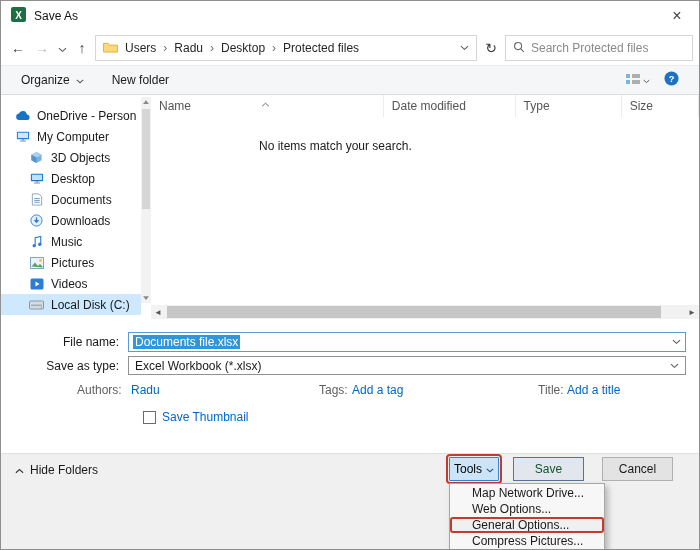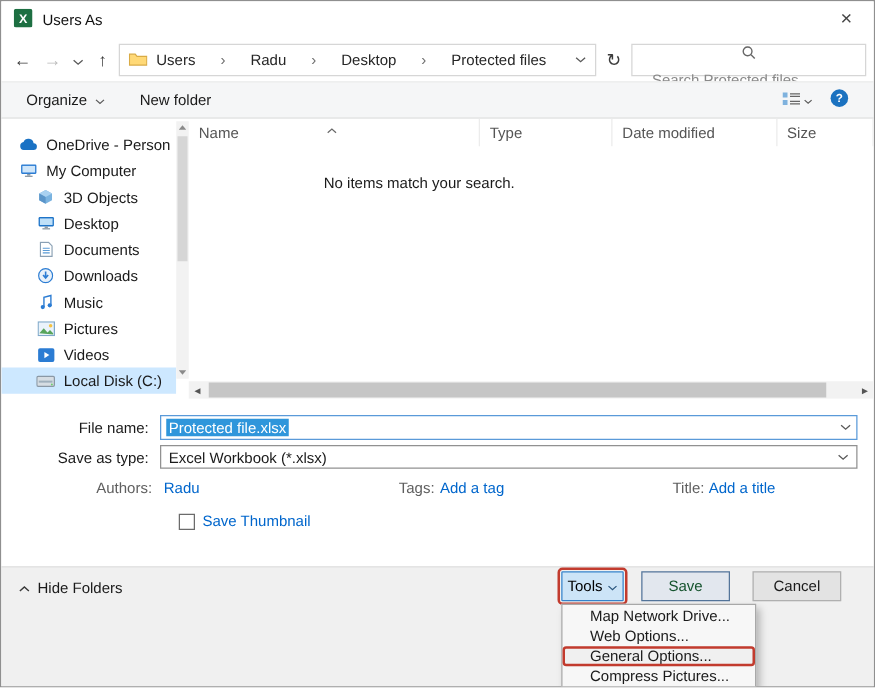--- a/index.html
+++ b/index.html
@@ -10,26 +10,26 @@
   .titlebar { position:absolute; top:0; left:0; right:0; height:30px; display:flex; align-items:center; padding:0 10px; gap:8px; background:#fff; }
   .wtitle { font-size:12px; color:#111; }
   .close { margin-left:auto; font-size:16px; color:#444; width:24px; text-align:center; line-height:24px; }
 
   
   .navbar { position:absolute; top:30px; left:0; right:0; height:34px; display:flex; align-items:center; padding:0 6px; gap:2px; background:#fff; }
   .navbtn { width:22px; text-align:center; font-size:14px; color:#3b3b3b; line-height:24px; }
   .navbtn.dis { color:#bcbcbc; }
   .navbtn.chevbtn { width:14px; line-height:10px; }
   .addrbox { width:382px; height:26px; border:1px solid #d6d6d6; display:flex; align-items:center; padding:0 7px; gap:7px; background:#fff; }
-  .crumbs { display:flex; align-items:center; gap:20px; flex:1; overflow:hidden; }
+  .crumbs { display:flex; align-items:center; gap:7px; flex:1; overflow:hidden; }
   .bcsep { color:#707070; font-size:12px; }
   .bcitem { color:#262626; white-space:nowrap; }
   .addrchev { margin-left:auto; display:flex; }
   .refresh { font-size:14px; width:24px; }
-  .searchbox { width:188px; height:26px; border:1px solid #d6d6d6; display:flex; align-items:center; padding:0 7px; gap:6px; background:#fff;flex-direction:column; }
+  .searchbox { width:188px; height:26px; border:1px solid #d6d6d6; display:flex; align-items:center; padding:0 7px; gap:6px; background:#fff; }
   .searchinput { border:none; outline:none; flex:1; font-size:12px; font-family:inherit; color:#333; min-width:0; background:transparent; }
   .searchinput::placeholder { color:#8a8a8a; }
 
   
   .toolbar { position:absolute; top:64px; left:0; right:0; height:30px; background:#f5f6f7; border-top:1px solid #ececec; border-bottom:1px solid #dcdcdc; display:flex; align-items:center; padding:0 20px; gap:28px; }
   .tbitem { display:flex; align-items:center; gap:6px; color:#1a1a1a; }
   .tbright { margin-left:auto; display:flex; align-items:center; gap:14px; }
   .viewbtn { display:flex; align-items:center; gap:3px; }
 
   
@@ -83,21 +83,21 @@
 </head>
 <body>
 
 <div class="dialog">
 
   <div class="titlebar">
     <span><svg width="15" height="15">
           <rect width="15" height="15" rx="2" fill="#1d6f42"></rect>
           <text x="7.5" y="11.5" font-size="10" font-weight="bold" fill="#fff" text-anchor="middle" font-family="sans-serif">X</text>
         </svg></span>
-    <span class="wtitle">Users As</span>
+    <span class="wtitle">Save As</span>
     <span class="close">×</span>
   </div>
 
   <div class="navbar">
     <span class="navbtn">←</span>
     <span class="navbtn dis">→</span>
     <span class="navbtn chevbtn"><svg width="9" height="6" viewBox="0 0 10 6">
           <path d="M1 1l4 3.5L9 1" fill="none" stroke="#5a5a5a" stroke-width="1.2"></path>
         </svg></span>
     <span class="navbtn">↑</span>
@@ -266,42 +266,42 @@
       <span class="vthumb"></span>
       <span class="varr bottom">
           <svg width="6" height="4" viewBox="0 0 8 5">
             <path d="M4 5L0 0h8z" fill="#8a8a8a"></path>
           </svg>
         </span>
     </div>
     <div class="filelist">
       <div class="cols">
           <div class="col" style="width: 235px;">Name</div>
+          <div class="col" style="width: 133px;">Date modified</div>
           <div class="col" style="width: 107px;">Type</div>
-          <div class="col" style="width: 133px;">Date modified</div>
           <div class="col" style="width: 78px;">Size</div>
         </div>
       <span class="sortchev"><svg width="9" height="5" viewBox="0 0 10 6">
             <path d="M1 5l4-3.5L9 5" fill="none" stroke="#6a6a6a" stroke-width="1.2"></path>
           </svg></span>
       <div class="empty">No items match your search.</div>
       <div class="hscroll">
         <span class="harr">◄</span>
         <div class="htrack">
             <div class="hthumb"></div>
           </div>
         <span class="harr">►</span>
       </div>
     </div>
   </div>
 
   <div class="fields">
     <span class="flabel" style="top:16px">File name:</span>
     <div class="fninput">
-      <span class="sel">Protected file.xlsx</span>
+      <span class="sel">Documents file.xlsx</span>
       <span class="combochev">
           <svg width="9" height="6" viewBox="0 0 10 6">
             <path d="M1 1l4 3.5L9 1" fill="none" stroke="#5a5a5a" stroke-width="1.2"></path>
           </svg>
         </span>
     </div>
     <span class="flabel" style="top:40px">Save as type:</span>
     <div class="typesel">
       <span>Excel Workbook (*.xlsx)</span>
       <span class="combochev">

